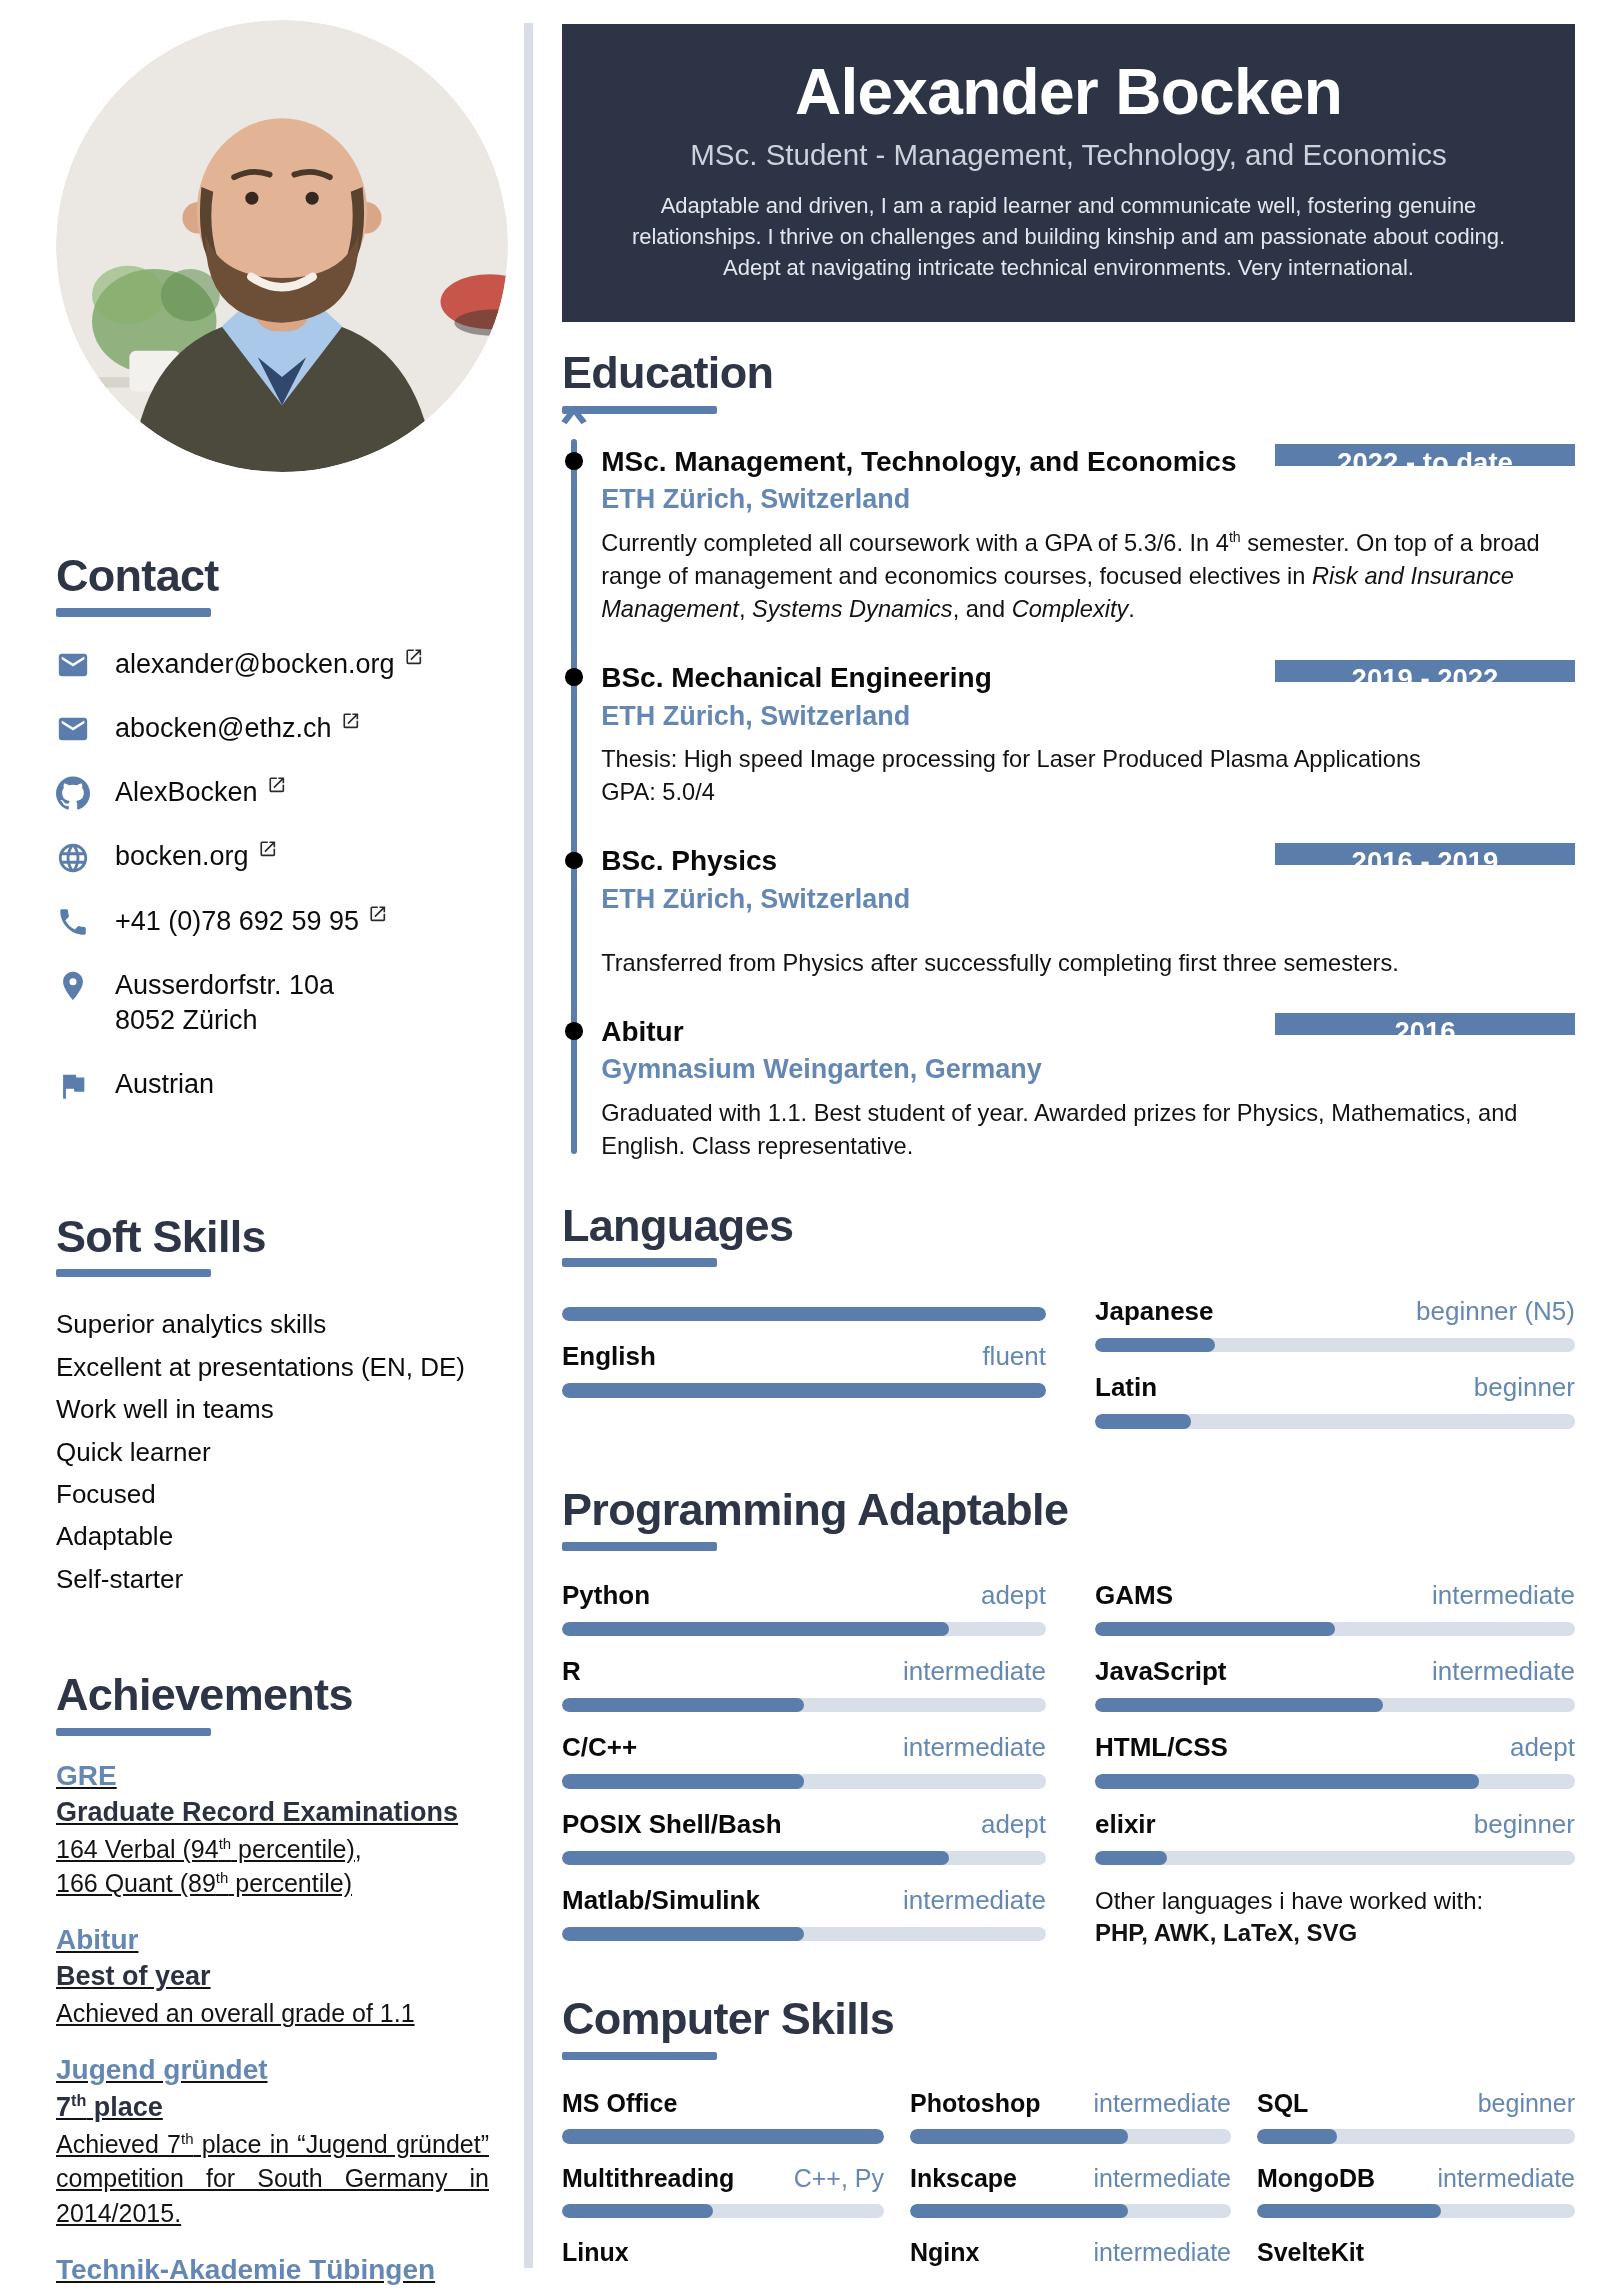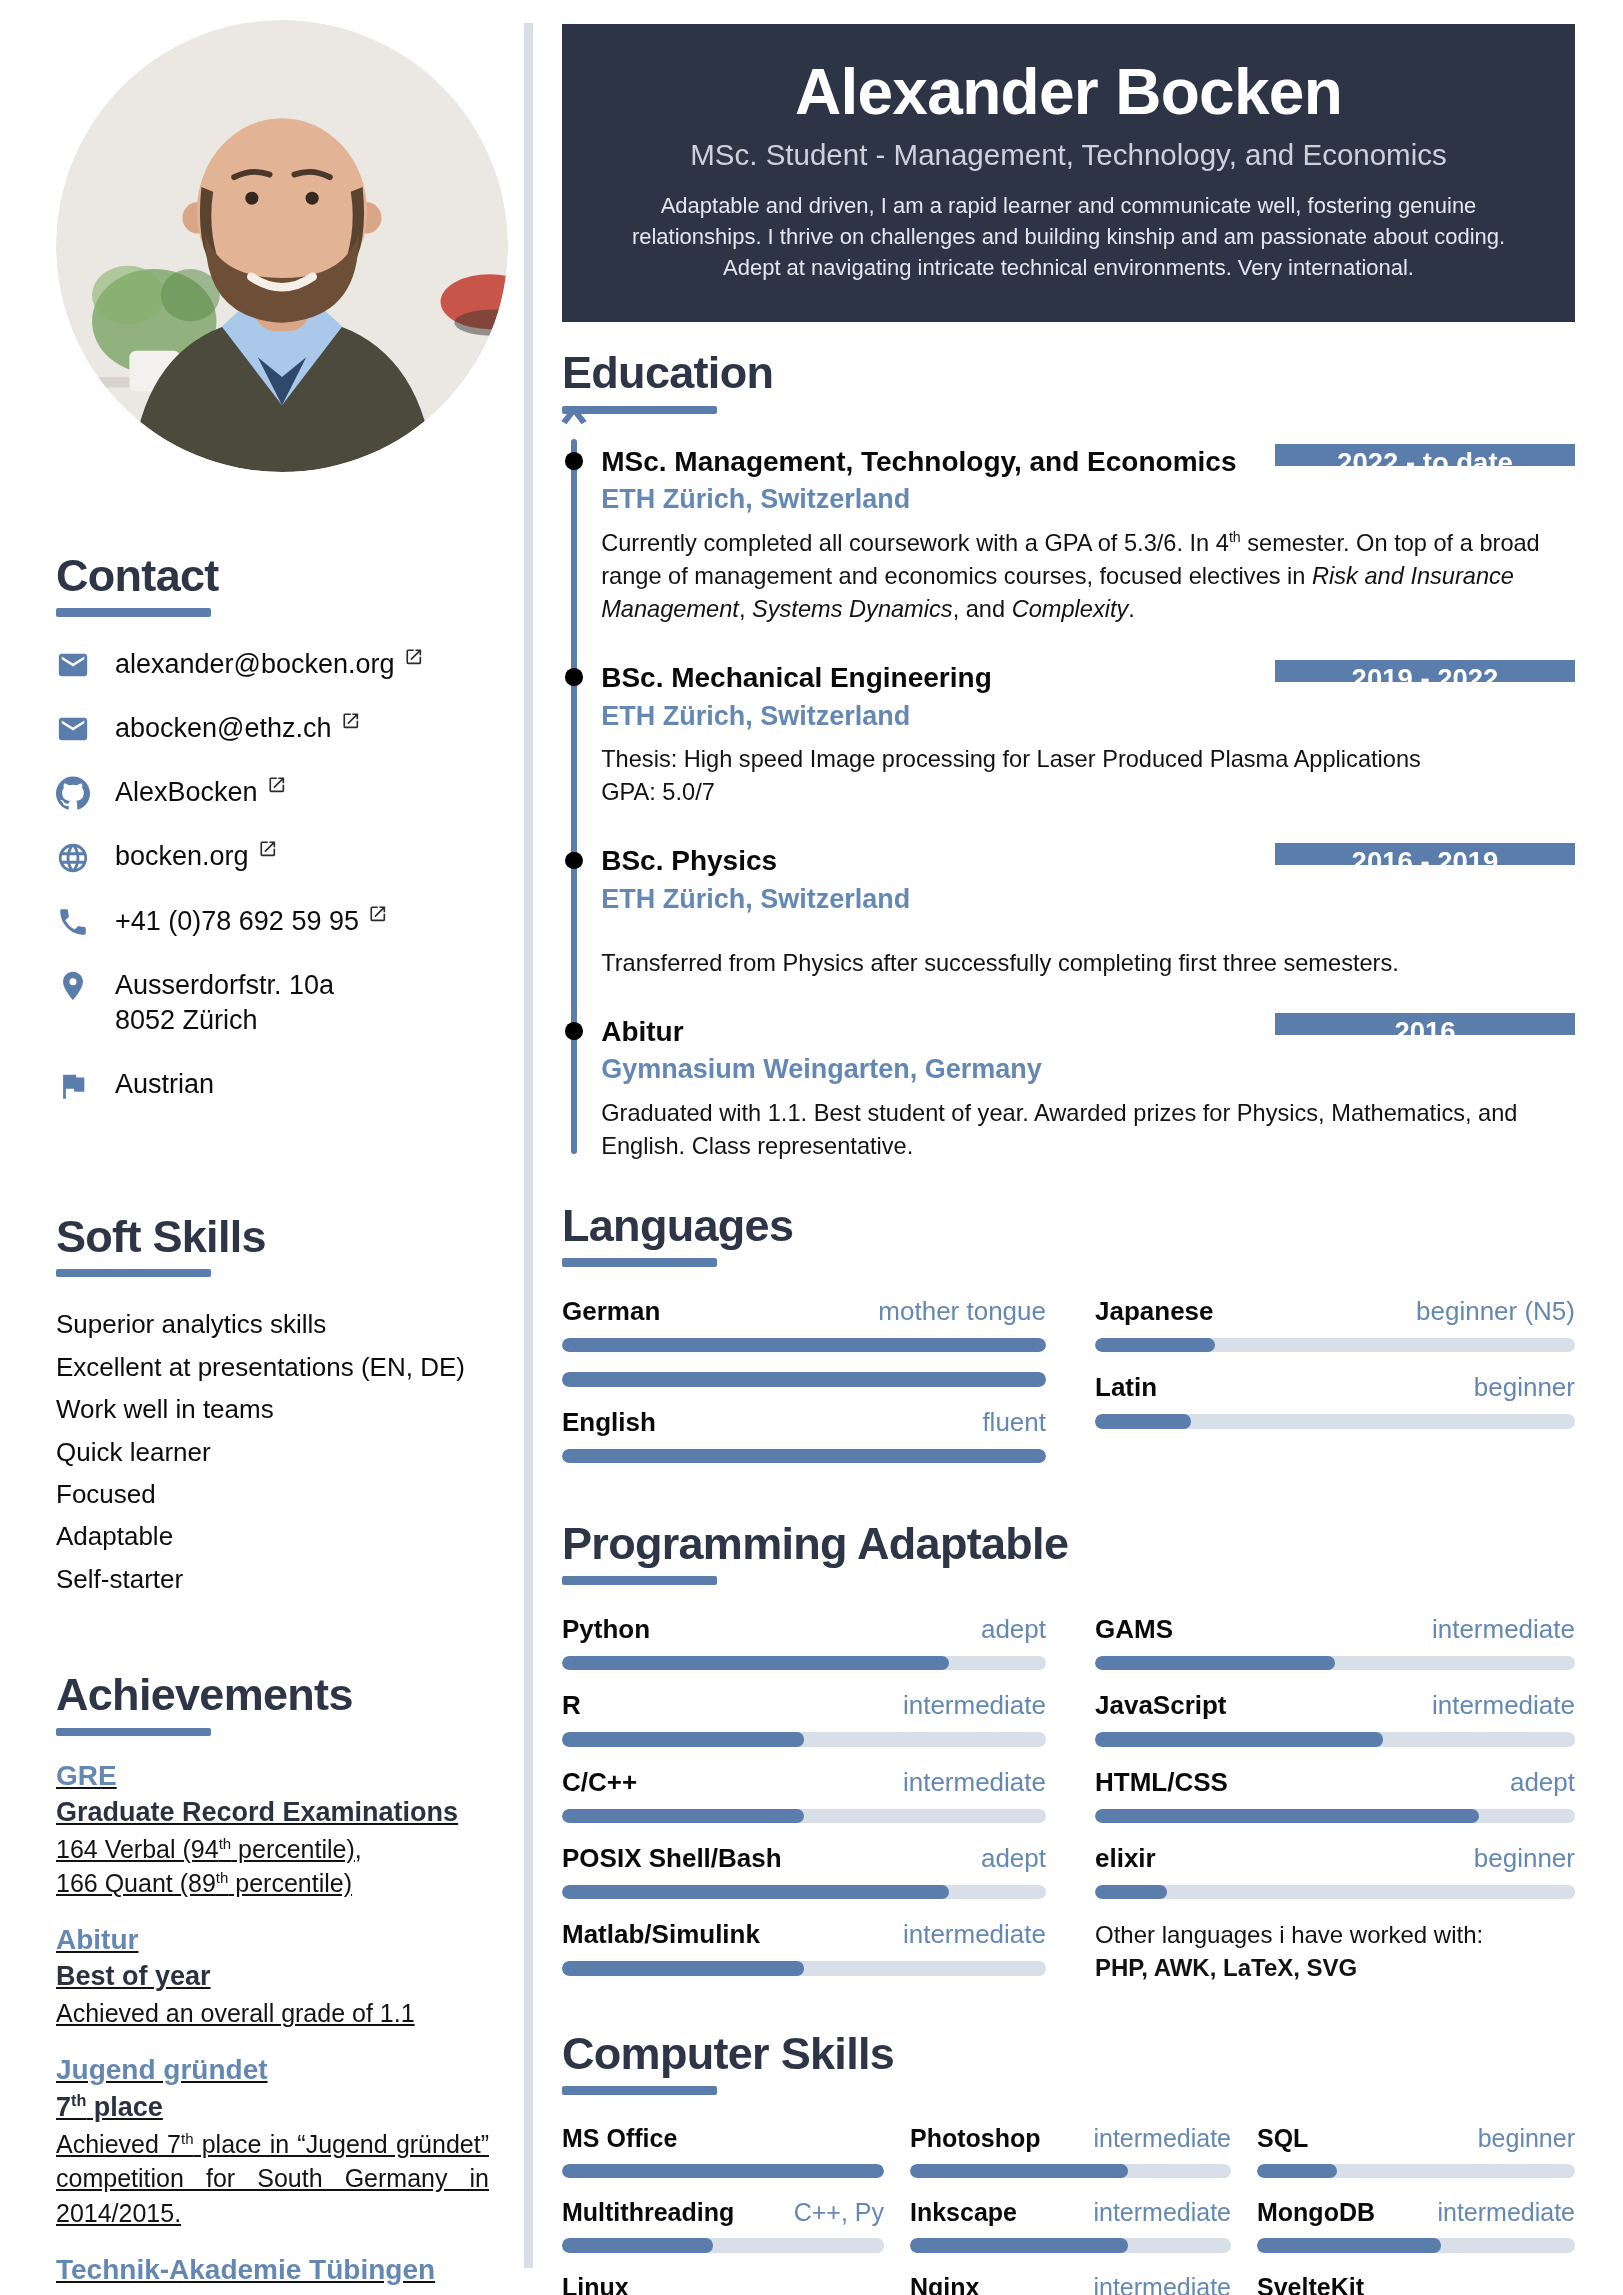--- a/index.html
+++ b/index.html
@@ -287,21 +287,21 @@
         <div class="school">ETH Zürich, Switzerland</div>
         <div class="desc"><span>Currently completed all coursework with a GPA of 5.3/6. In 4</span><sup>th</sup><span> semester. On top of a broad range of management and economics courses, focused electives in </span><em>Risk and Insurance Management</em><span>, </span><em>Systems Dynamics</em><span>, and </span><em>Complexity</em><span>.</span></div>
       </article>
 
       <article class="edu">
         <span class="dot"></span>
         <div class="degree">BSc. Mechanical Engineering</div>
         <div class="badge">2019 - 2022</div>
         <div class="school">ETH Zürich, Switzerland</div>
         <div class="desc pre">Thesis: High speed Image processing for Laser Produced Plasma Applications
-GPA: 5.0/7</div>
+GPA: 5.0/4</div>
       </article>
 
       <article class="edu">
         <span class="dot"></span>
         <div class="degree">BSc. Physics</div>
         <div class="badge">2016 - 2019</div>
         <div class="school">ETH Zürich, Switzerland</div>
         <div class="desc" style="margin-top:32px;">Transferred from Physics after successfully completing first three semesters.</div>
       </article>
 
@@ -314,29 +314,20 @@
       </article>
     </div>
   </section>
 
   <section class="lang-section">
     <h2 class="sec-h">Languages</h2>
     <div class="sec-underline"></div>
     <div class="grid2">
       <div>
         <div class="srow">
-          <div class="srow-top">
-              <span class="sname">German</span>
-              <span class="slevel">mother tongue</span>
-            </div>
-          <div class="sbar">
-              <div class="sfill" style="width: 100%;"></div>
-            </div>
-        </div>
-        <div class="srow">
           <div class="sbar">
               <div class="sfill" style="width: 100%;"></div>
             </div>
         </div>
         <div class="srow">
           <div class="srow-top">
               <span class="sname">English</span>
               <span class="slevel">fluent</span>
             </div>
           <div class="sbar">

